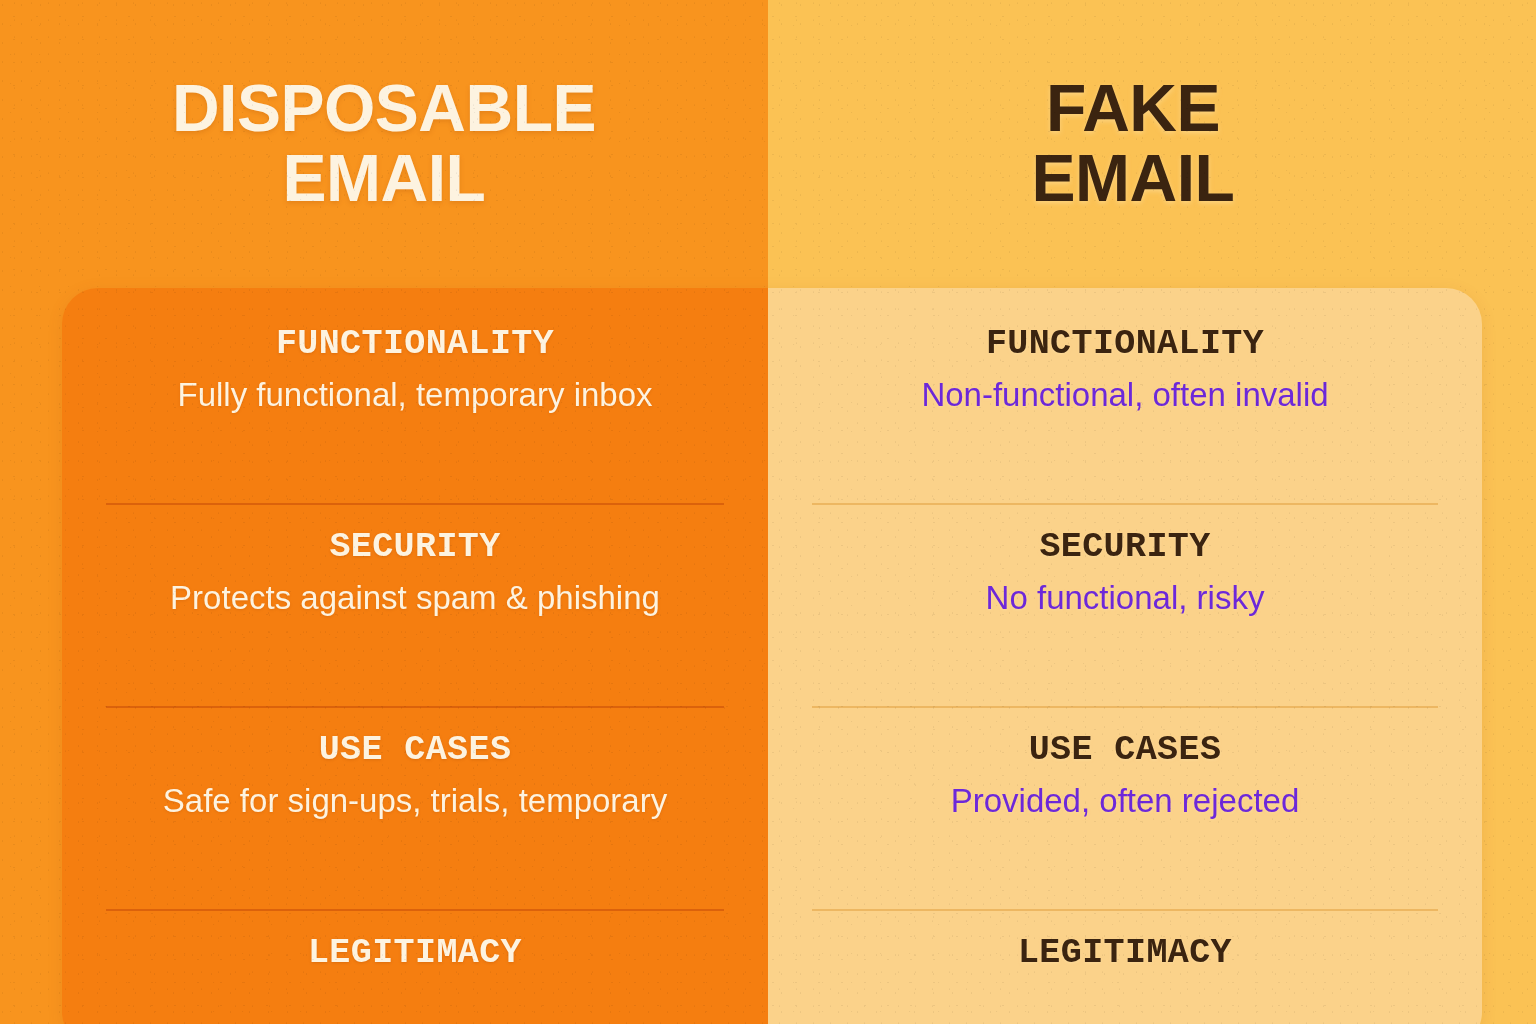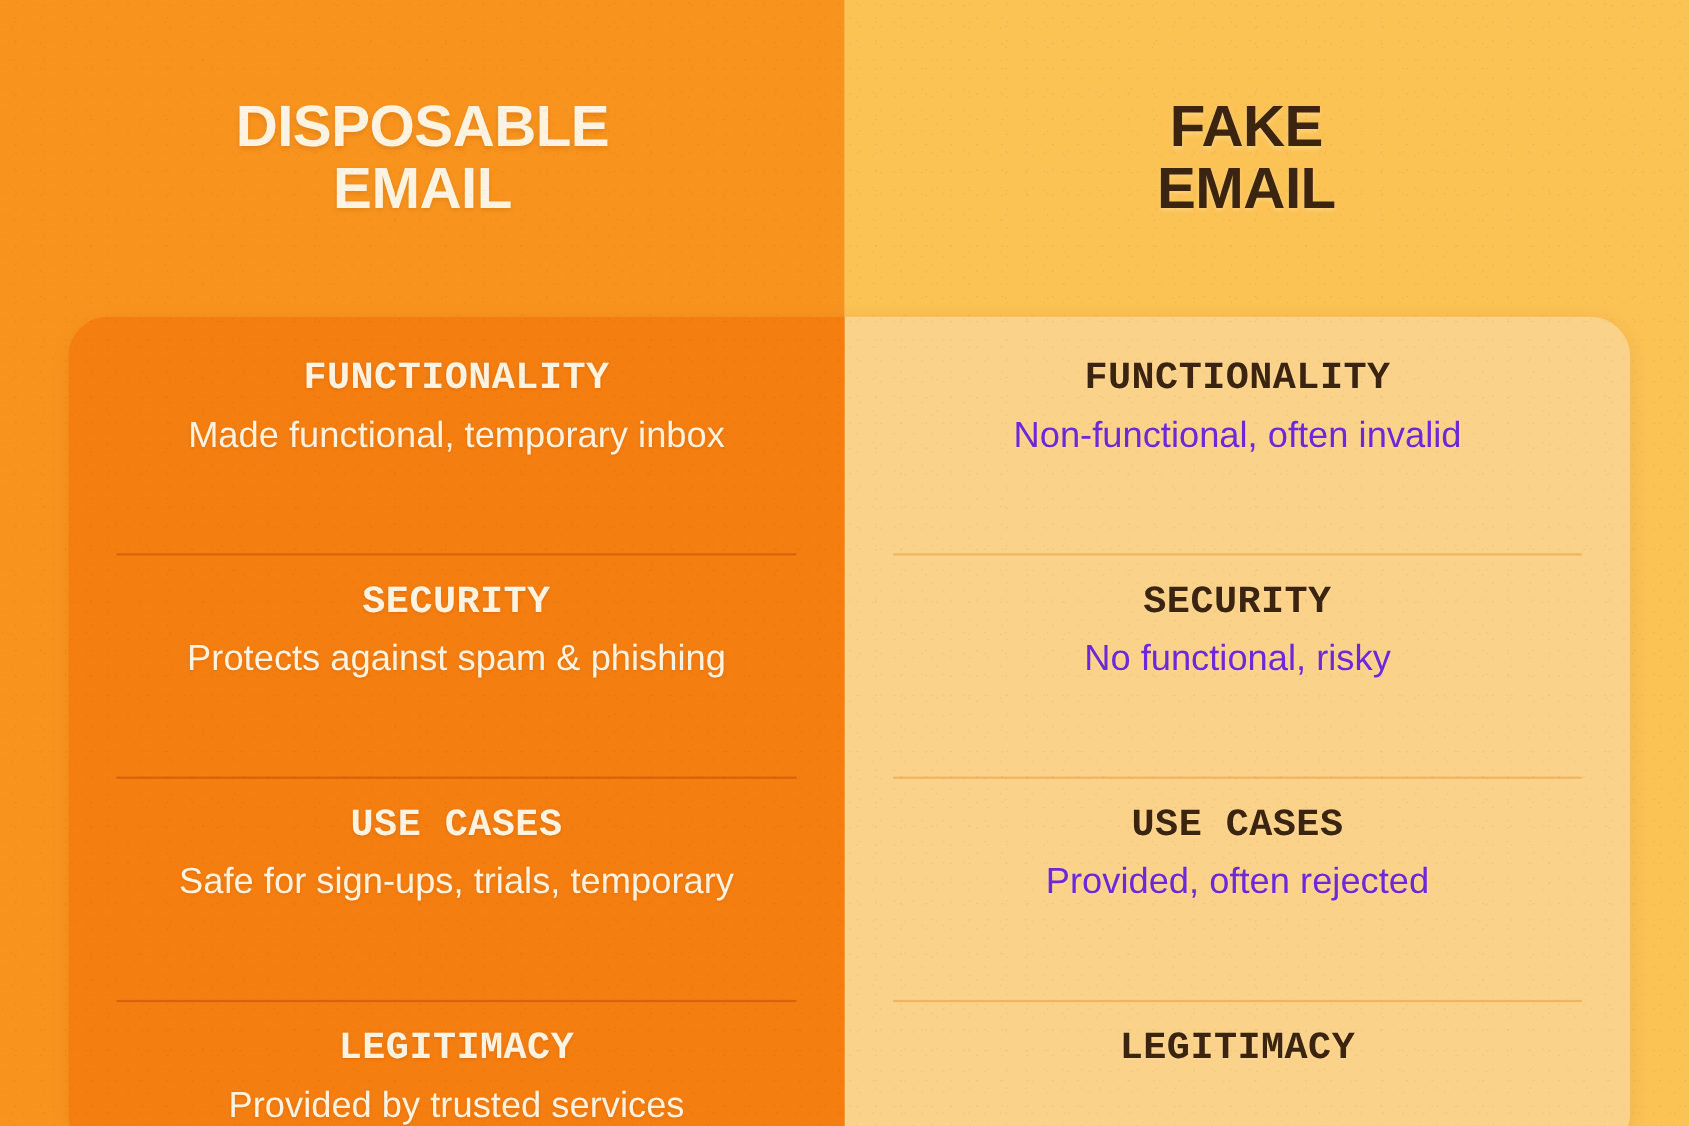--- a/index.html
+++ b/index.html
@@ -34,21 +34,21 @@
   
   .header {
     position:absolute; top:0; height:288px;
     display:flex; flex-direction:column;
     align-items:center; justify-content:center;
     text-align:center;
   }
   .header-left  { left:0;   width:768px; }
   .header-right { left:749px; width:768px; }
   .header h1 {
-    font-size:53px;
+    font-size:66px;
     font-weight:bold;
     line-height:1.06;
     letter-spacing:-0.5px;
   }
   .header-left h1 {
     color:#FDF3E0;
     text-shadow:0 2px 5px rgba(160,70,0,.22);
   }
   .header-right h1 {
     color:#3B2410;
@@ -131,33 +131,32 @@
       <span>FAKE</span><br>
       <span>EMAIL</span>
     </h1>
   </div>
 
   <div class="card">
 
     <div class="card-col col-left">
       <div class="row">
         <div class="row-title">FUNCTIONALITY</div>
-        <div class="row-desc">Made functional, temporary inbox</div>
+        <div class="row-desc">Fully functional, temporary inbox</div>
       </div>
       <div class="row">
         <div class="row-title">SECURITY</div>
         <div class="row-desc">Protects against spam &amp; phishing</div>
       </div>
       <div class="row">
         <div class="row-title">USE CASES</div>
         <div class="row-desc">Safe for sign-ups, trials, temporary</div>
       </div>
       <div class="row">
         <div class="row-title">LEGITIMACY</div>
-        <div class="row-desc">Provided by trusted services</div>
       </div>
     </div>
 
     <div class="card-col col-right">
       <div class="row">
         <div class="row-title">FUNCTIONALITY</div>
         <div class="row-desc">Non-functional, often invalid</div>
       </div>
       <div class="row">
         <div class="row-title">SECURITY</div>

